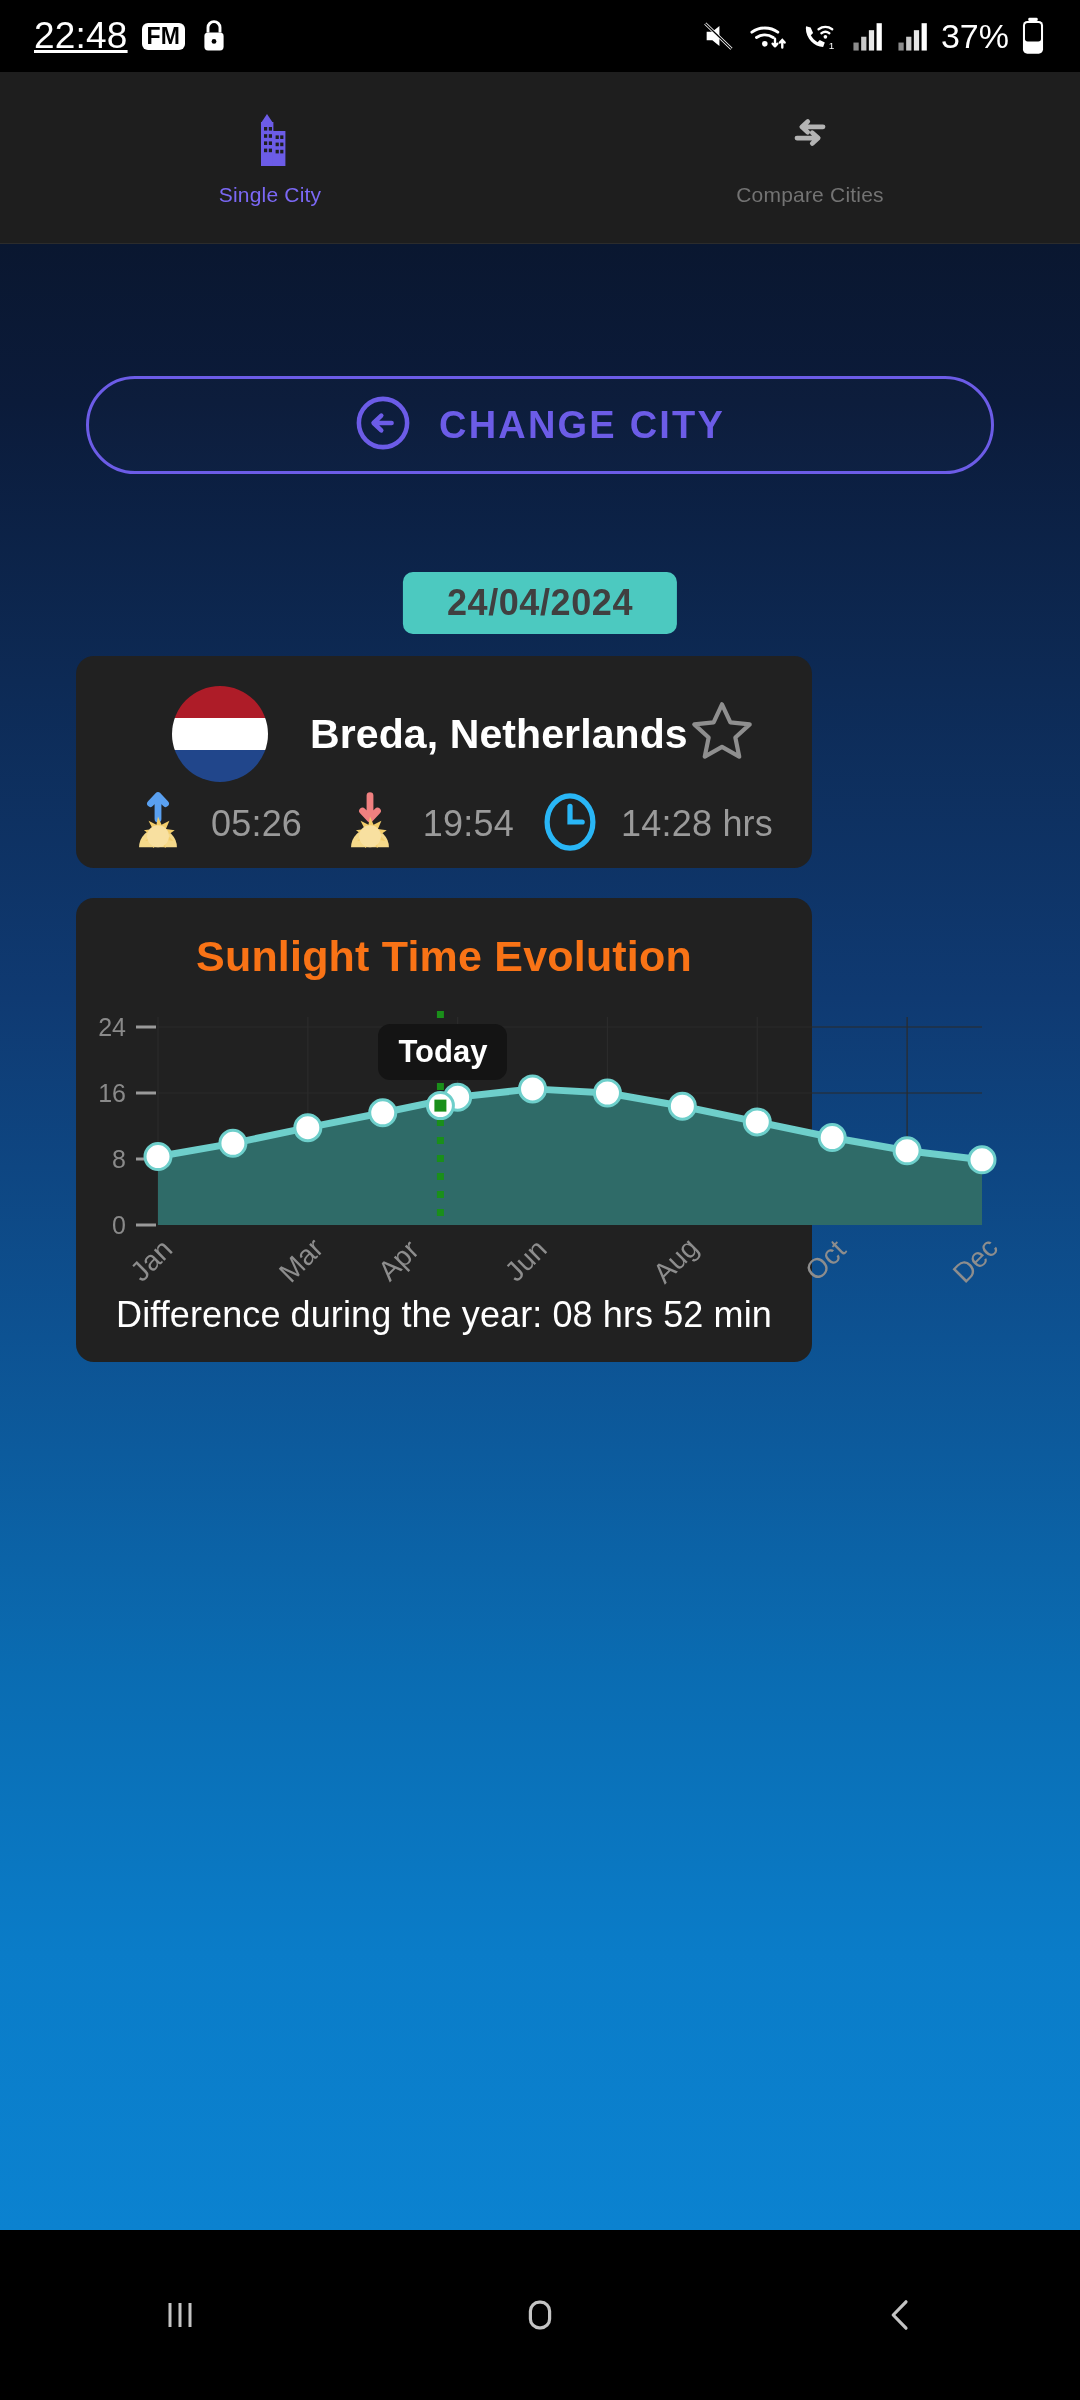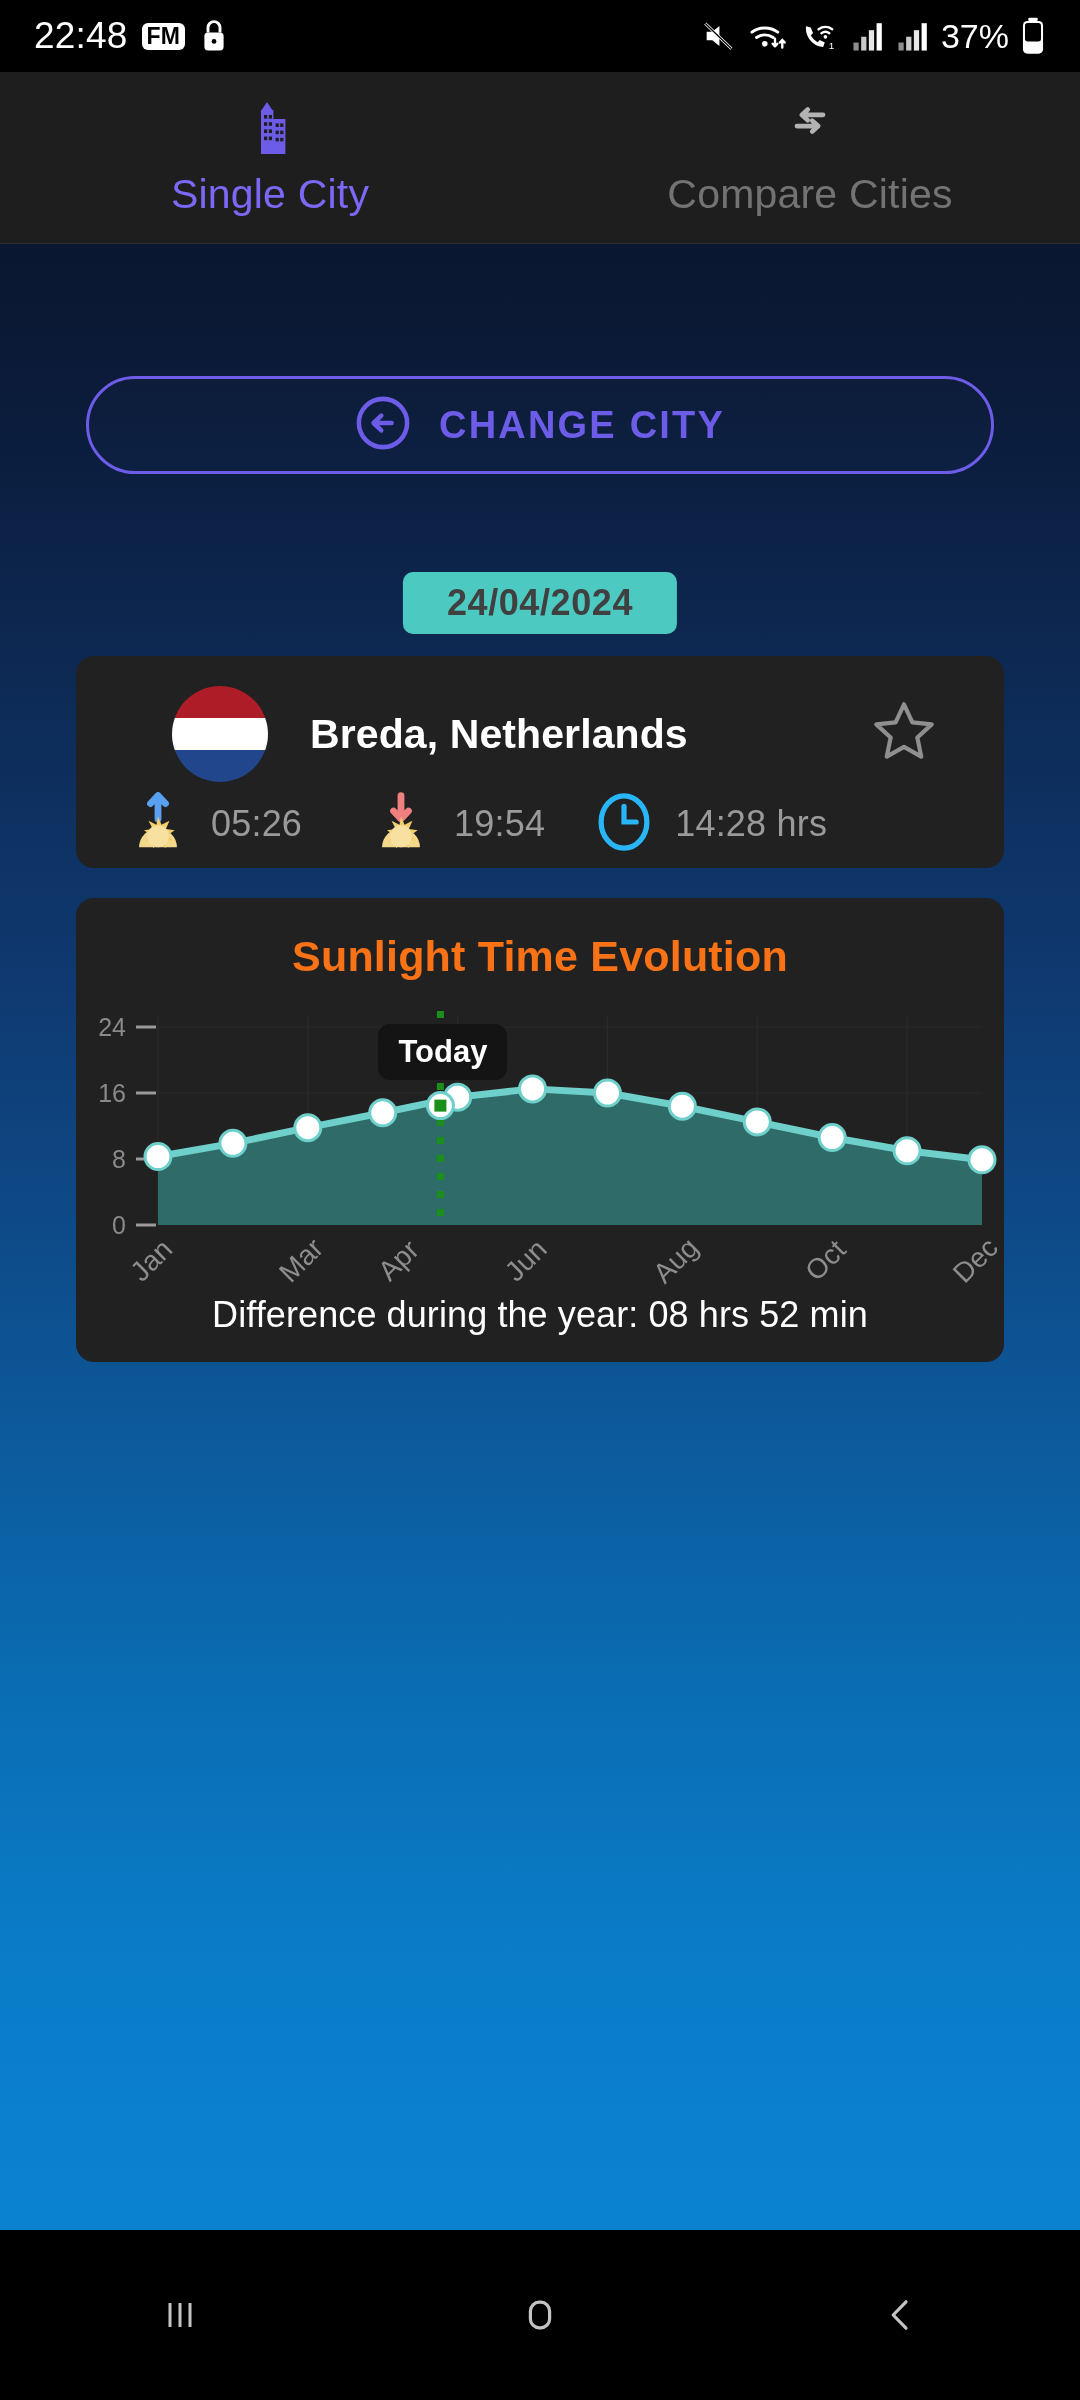--- a/index.html
+++ b/index.html
@@ -12,42 +12,42 @@
     -webkit-font-smoothing:antialiased;
   }
   .phone { position:relative; width:1080px; height:2400px; background:#000; }
 
   
   .statusbar{
     position:absolute; top:0; left:0; width:1080px; height:72px;
     background:#000; display:flex; align-items:center;
     padding:0 34px; color:#fff;
   }
-  .sb-left{ display:flex; align-items:center; gap:14px; }
+  .sb-left{ display:flex; align-items:center; gap:14px;text-decoration:underline; }
   .sb-clock{ font-size:37px; letter-spacing:.2px; font-weight:400; color:#fff; }
   .sb-fm{
     background:#fff; color:#000; border-radius:6px;
     font-size:23px; font-weight:700; padding:2px 5px; line-height:1;
     font-family:"Liberation Sans",sans-serif;
   }
   .sb-right{ margin-left:auto; display:flex; align-items:center; gap:11px; }
   .sb-batt{ font-size:34px; color:#fff; letter-spacing:0px; }
   .icon-svg{ display:block; }
 
   
   .tabbar{
     position:absolute; top:72px; left:0; width:1080px; height:172px;
     background:#1e1e1e; display:flex; border-bottom:1px solid #2c2c2c;
   }
   .tab{
     flex:1; display:flex; flex-direction:column;
     align-items:center; justify-content:center; gap:14px;
     cursor:pointer;
   }
-  .tab-label{ font-size:41px; letter-spacing:.2px; }
+  .tab-label{ font-size:21px; letter-spacing:.2px; }
   .tab.active .tab-label{ color:#7b68f5; }
   .tab.inactive .tab-label{ color:#737373; }
   .tab-icon{ height:60px; display:flex; align-items:flex-end; justify-content:center; }
 
   
   .content{
     position:absolute; top:244px; left:0; width:1080px; height:1986px;
     background:linear-gradient(180deg,
       #0a1730 0%, #0b1b3a 8%, #0d2a55 22%,
       #0f3a72 38%, #0d5292 55%, #0a6cb2 72%,
@@ -70,21 +70,21 @@
   
   .date-badge{
     position:absolute; top:328px; left:50%; transform:translateX(-50%);
     background:#4cc9c0; color:#404040;
     font-size:36px; font-weight:700; letter-spacing:.6px;
     padding:10px 44px; border-radius:10px; white-space:nowrap;
   }
 
   
   .card{
-    position:absolute; left:76px; width:928px;
+    position:absolute; left:76px; width:736px;
     background:#212121; border-radius:18px;
   }
   #city-card{ top:412px; height:212px; }
   #chart-card{ top:654px; height:464px; padding-top:4px; }
 
   .city-row{
     position:absolute; top:26px; left:0; width:100%; height:104px;
     display:flex; align-items:center; padding:0 48px;
   }
   .flag{

